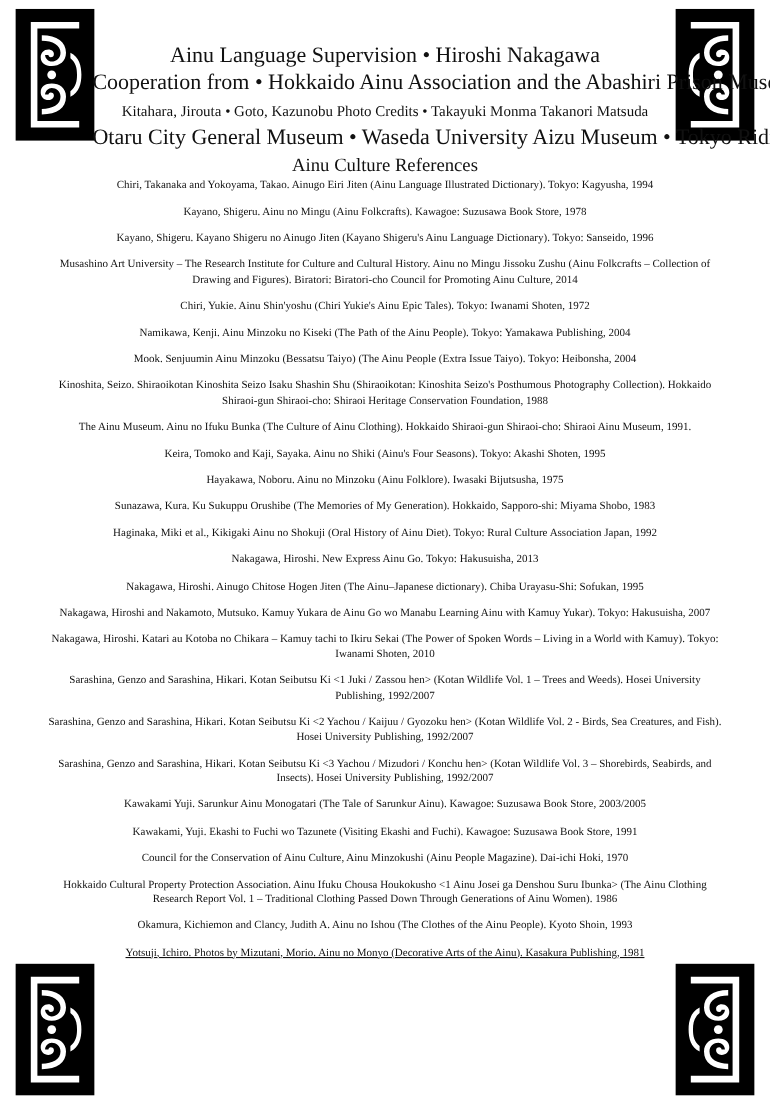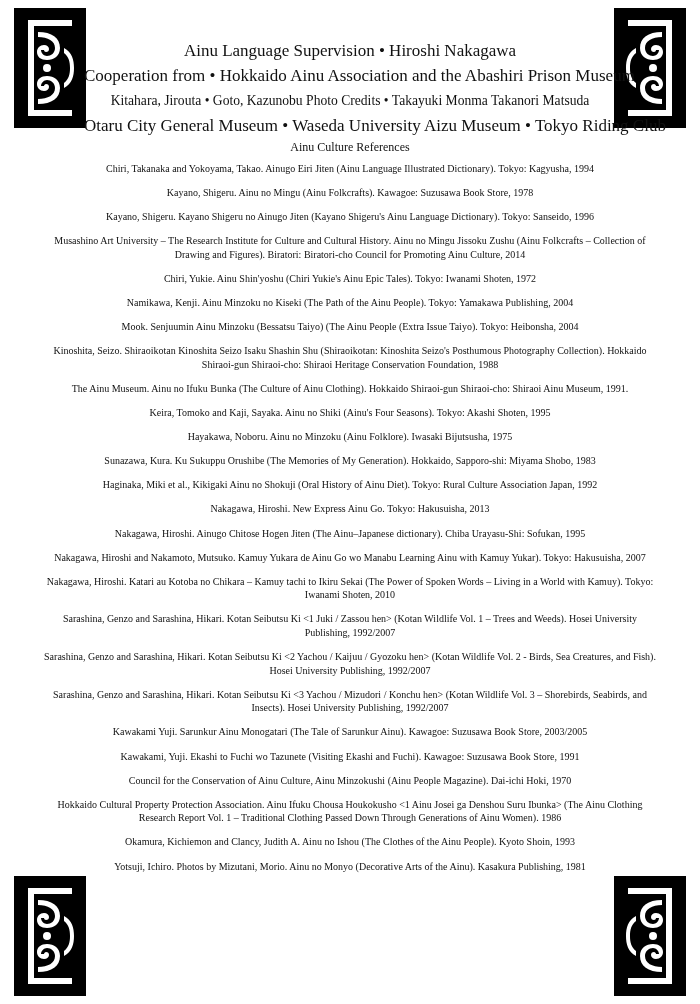--- a/index.html
+++ b/index.html
@@ -35,50 +35,50 @@
 
   
   .credits {
     position: absolute;
     top: 38px;
     left: 84px;
     width: 532px;
     text-align: center;
   }
   .credits .line {
-    font-size: 17px;
+    font-size: 20px;
     line-height: 25px;
     white-space: nowrap;
   }
   .credits .line.small { font-size: 13.6px; }
 
   
   .refs-title {
     position: absolute;
     top: 140px;
     left: 0;
     width: 700px;
     text-align: center;
-    font-size: 12px;
+    font-size: 17px;
   }
 
   .refs {
     position: absolute;
     top: 162px;
     left: 44px;
     width: 612px;
     text-align: center;
   }
   .ref {
     font-size: 10px;
     line-height: 13.6px;
     margin-bottom: 10.5px;
     text-align: center;
   }
-  .ref:last-child { margin-bottom: 0; }
+  .ref:last-child { margin-bottom: 0; text-decoration: underline; }
 </style>
 </head>
 <body>
 
 <div class="page">
 
   <div class="corner c-tl">
     <svg width="72" height="120" viewBox="0 0 72 120">
       <rect x="0" y="0" width="72" height="120" fill="#000"></rect>
       <g fill="#fff">

